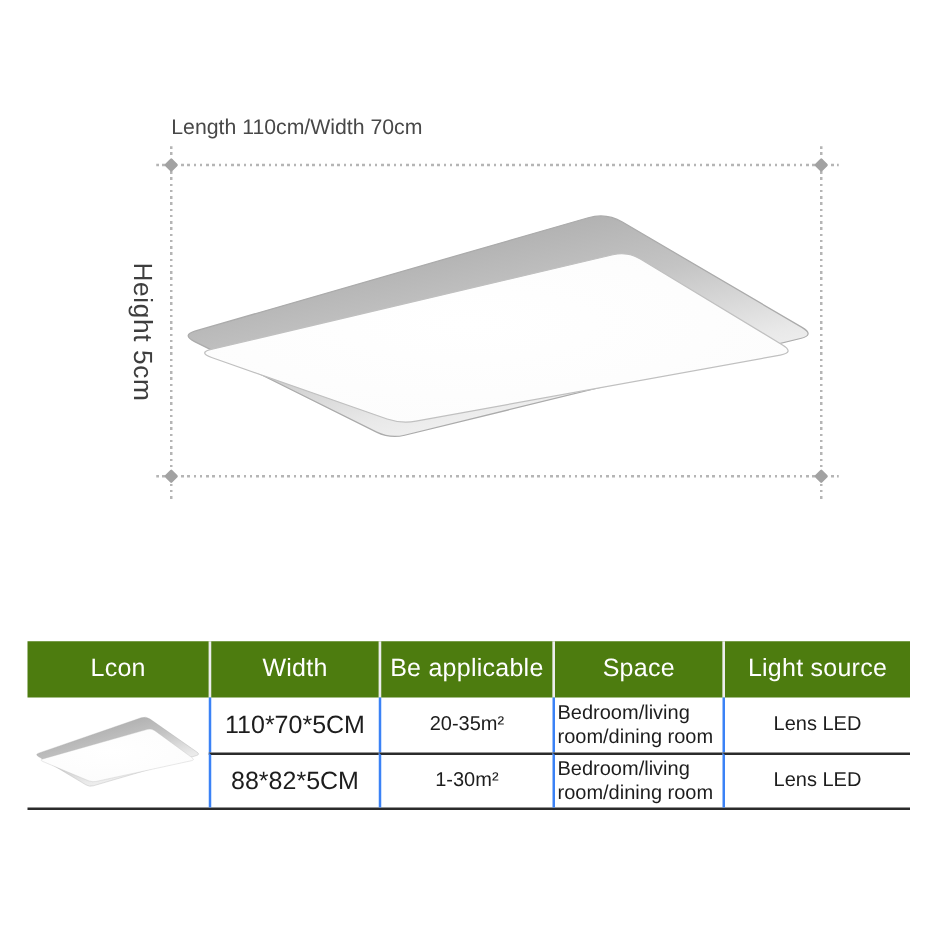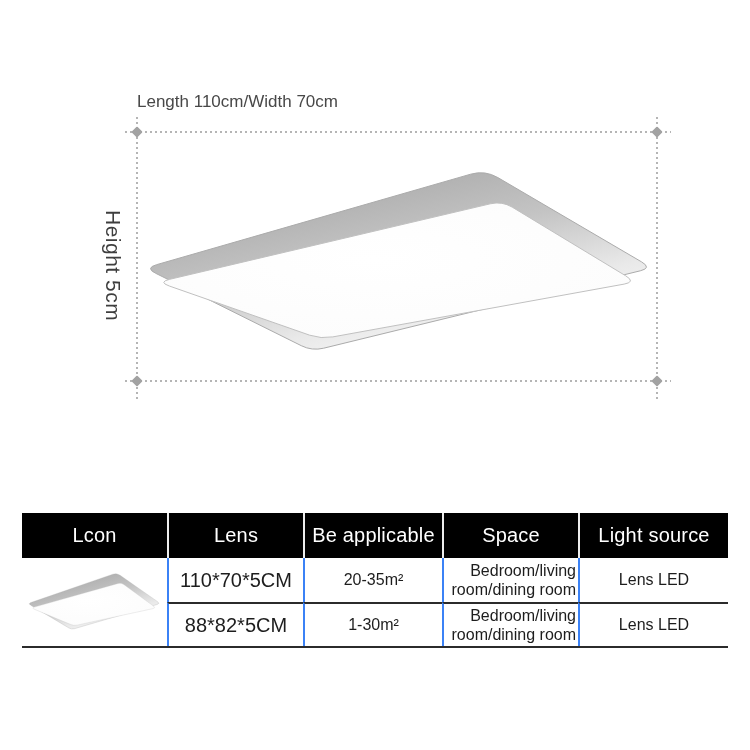--- a/index.html
+++ b/index.html
@@ -36,36 +36,36 @@
   
   .spec-table {
     position:absolute; left:22px; top:513px; width:706px;
     border-bottom:2px solid #2b2b2b;
   }
   .thead, .tbody {
     display:grid;
     grid-template-columns:145px 136px 139px 136px 150px;
   }
   .th {
-    height:45px; background:#000000; color:#ffffff; font-size:20px;
+    height:45px; background:#4d7c0f; color:#ffffff; font-size:20px;
     display:flex; align-items:center; justify-content:center;
     box-sizing:border-box; letter-spacing:0.2px;
   }
   .th + .th { border-left:2px solid #ededed; }
   .tbody { grid-auto-rows:44px; }
   .cell {
     display:flex; align-items:center; justify-content:center;
     box-sizing:border-box; border-left:2px solid #3b82f6; color:#1d1d1d;
     overflow:hidden;
   }
   .cell.icon-cell { grid-row:1 / span 2; border-left:none; }
   .cell.row2 { border-top:2px solid #2b2b2b; }
   .size-val  { font-size:20px; }
   .space-val { font-size:16px; }
-  .appl-val  { font-size:16px; line-height:1.2; text-align:right; padding:0 2px; }
+  .appl-val  { font-size:16px; line-height:1.2; text-align:left; padding:0 2px; }
   .light-val { font-size:16px; }
 </style>
 </head>
 <body>
 
 <div class="stage">
 
   <svg width="0" height="0" style="position:absolute" aria-hidden="true">
     <defs>
       <linearGradient id="gFrame" x1="0.12" y1="0.05" x2="0.72" y2="1">
@@ -101,21 +101,21 @@
   <div class="marker" style="left:133px; top:377px;"></div>
   <div class="marker" style="left:653px; top:377px;"></div>
 
   <svg class="lamp-main" width="540" height="230" viewBox="0 0 540 230">
     <use href="#lampShape"></use>
   </svg>
 
   <div class="spec-table">
     <div class="thead">
       <div class="th">Lcon</div>
-      <div class="th">Lens</div>
+      <div class="th">Width</div>
       <div class="th">Be applicable</div>
       <div class="th">Space</div>
       <div class="th">Light source</div>
     </div>
     <div class="tbody">
       <div class="cell icon-cell">
         <svg width="141" height="72" viewBox="0 0 540 230" preserveAspectRatio="none">
           <use href="#lampShape"></use>
         </svg>
       </div>

